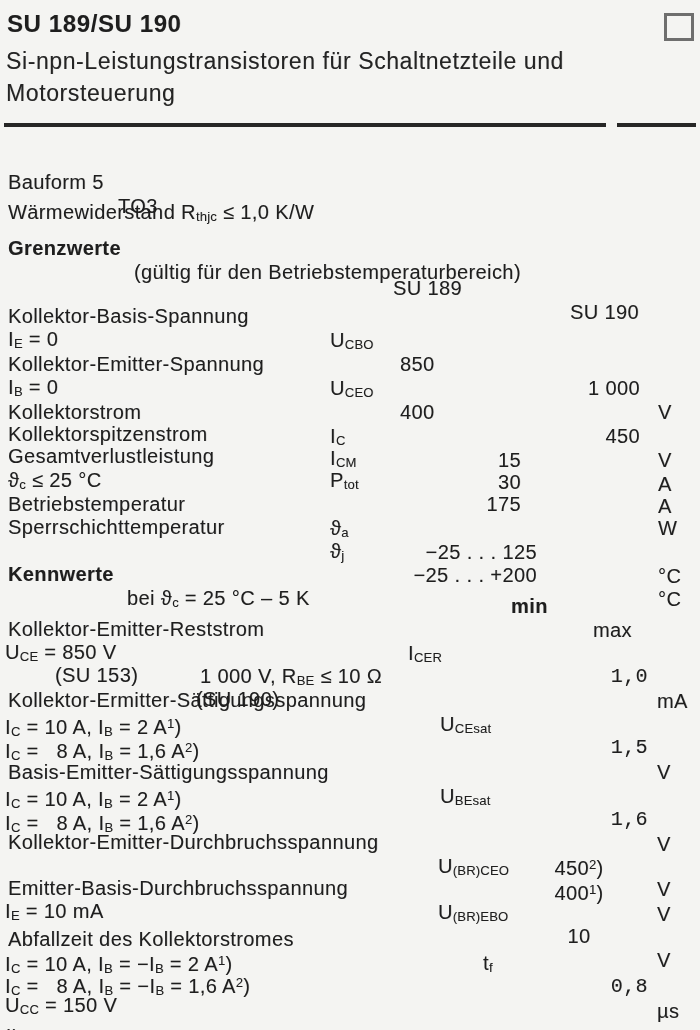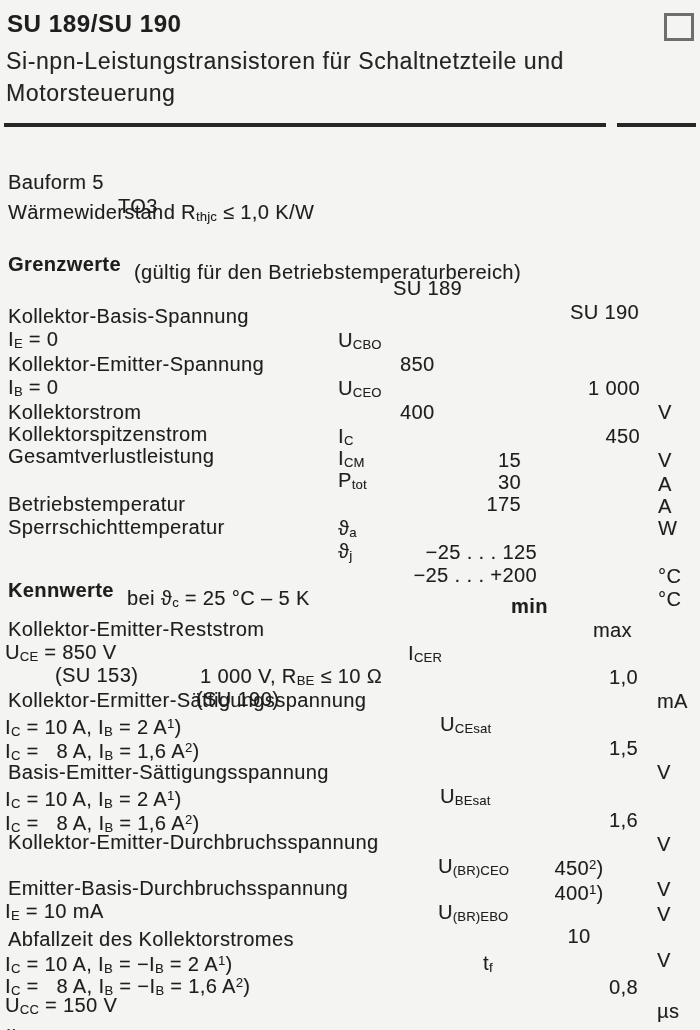--- a/index.html
+++ b/index.html
@@ -8,47 +8,47 @@
     background:#f4f4f2;
     font-family:"Liberation Sans", sans-serif;
     color:#1e1e1e;overflow:hidden;
   }
   .ln{
     position:absolute;left:0;right:0;height:24px;line-height:24px;
     font-size:20px;letter-spacing:.4px;white-space:pre;
     text-shadow:.4px .4px 0 rgba(25,25,25,.28);
   }
   .ln .at{position:absolute;white-space:pre;}
-  .b{font-weight:700;margin-top:16px;}
+  .b{font-weight:700;}
   sub{font-size:.65em;vertical-align:-0.15em;letter-spacing:.2px;}
   sup{font-size:.65em;vertical-align:.45em;letter-spacing:.2px;}
   .title{font-size:24px;font-weight:700;letter-spacing:.6px;height:34px;line-height:34px;}
   .subtitle{font-size:23px;letter-spacing:.6px;height:30px;line-height:30px;color:#242424;}
   .sq{
     position:absolute;top:13px;left:664px;width:24px;height:22px;
     border:3px solid #6e6e6e;background:transparent;
   }
   .rule{
     position:absolute;top:123px;left:4px;width:692px;height:4px;
     background:linear-gradient(to right,#262626 0 87%,#f4f4f2 87% 88.6%,#262626 88.6% 100%);
   }
   
-  .g-sym{left:338px;}
+  .g-sym{left:330px;}
   .g-v189{left:400px;}
   .g-v190{right:60px;}
   .g-vboth{right:179px;}
   .g-vrange{right:163px;}
   .g-unit{left:658px;}
   .g-h189{left:393px;}
   .g-h190{left:570px;}
   
   .k-min-h{left:511px;font-weight:700;}
   .k-max-h{left:593px;}
   .k-min{left:543px;width:72px;text-align:center;}
-  .k-max{right:62px;}
+  .k-max{right:52px;font-family:Liberation Mono, monospace;}
   .k-unit{left:657px;}
 </style>
 </head>
 <body>
 
 <div class="page">
 
   <div class="ln title" style="top:7px;left:7px;right:auto">SU 189/SU 190</div>
   <div class="sq"></div>
 
@@ -109,20 +109,23 @@
     <span class="at g-sym">I<sub>CM</sub></span>
     <span class="at g-vboth">30</span>
     <span class="at g-unit">A</span>
   </div>
   <div class="ln" style="top:420px">
     <span class="at" style="left:8px">Gesamtverlustleistung</span>
     <span class="at g-sym">P<sub>tot</sub></span>
     <span class="at g-vboth">175</span>
     <span class="at g-unit">W</span>
   </div>
+  <div class="ln" style="top:444px">
+    <span class="at" style="left:8px">ϑ<sub>c</sub> ≤ 25 °C</span>
+  </div>
 
   <div class="ln" style="top:468px">
     <span class="at" style="left:8px">Betriebstemperatur</span>
     <span class="at g-sym">ϑ<sub>a</sub></span>
     <span class="at g-vrange">−25 . . . 125</span>
     <span class="at g-unit">°C</span>
   </div>
   <div class="ln" style="top:491px">
     <span class="at" style="left:8px">Sperrschichttemperatur</span>
     <span class="at g-sym">ϑ<sub>j</sub></span>

